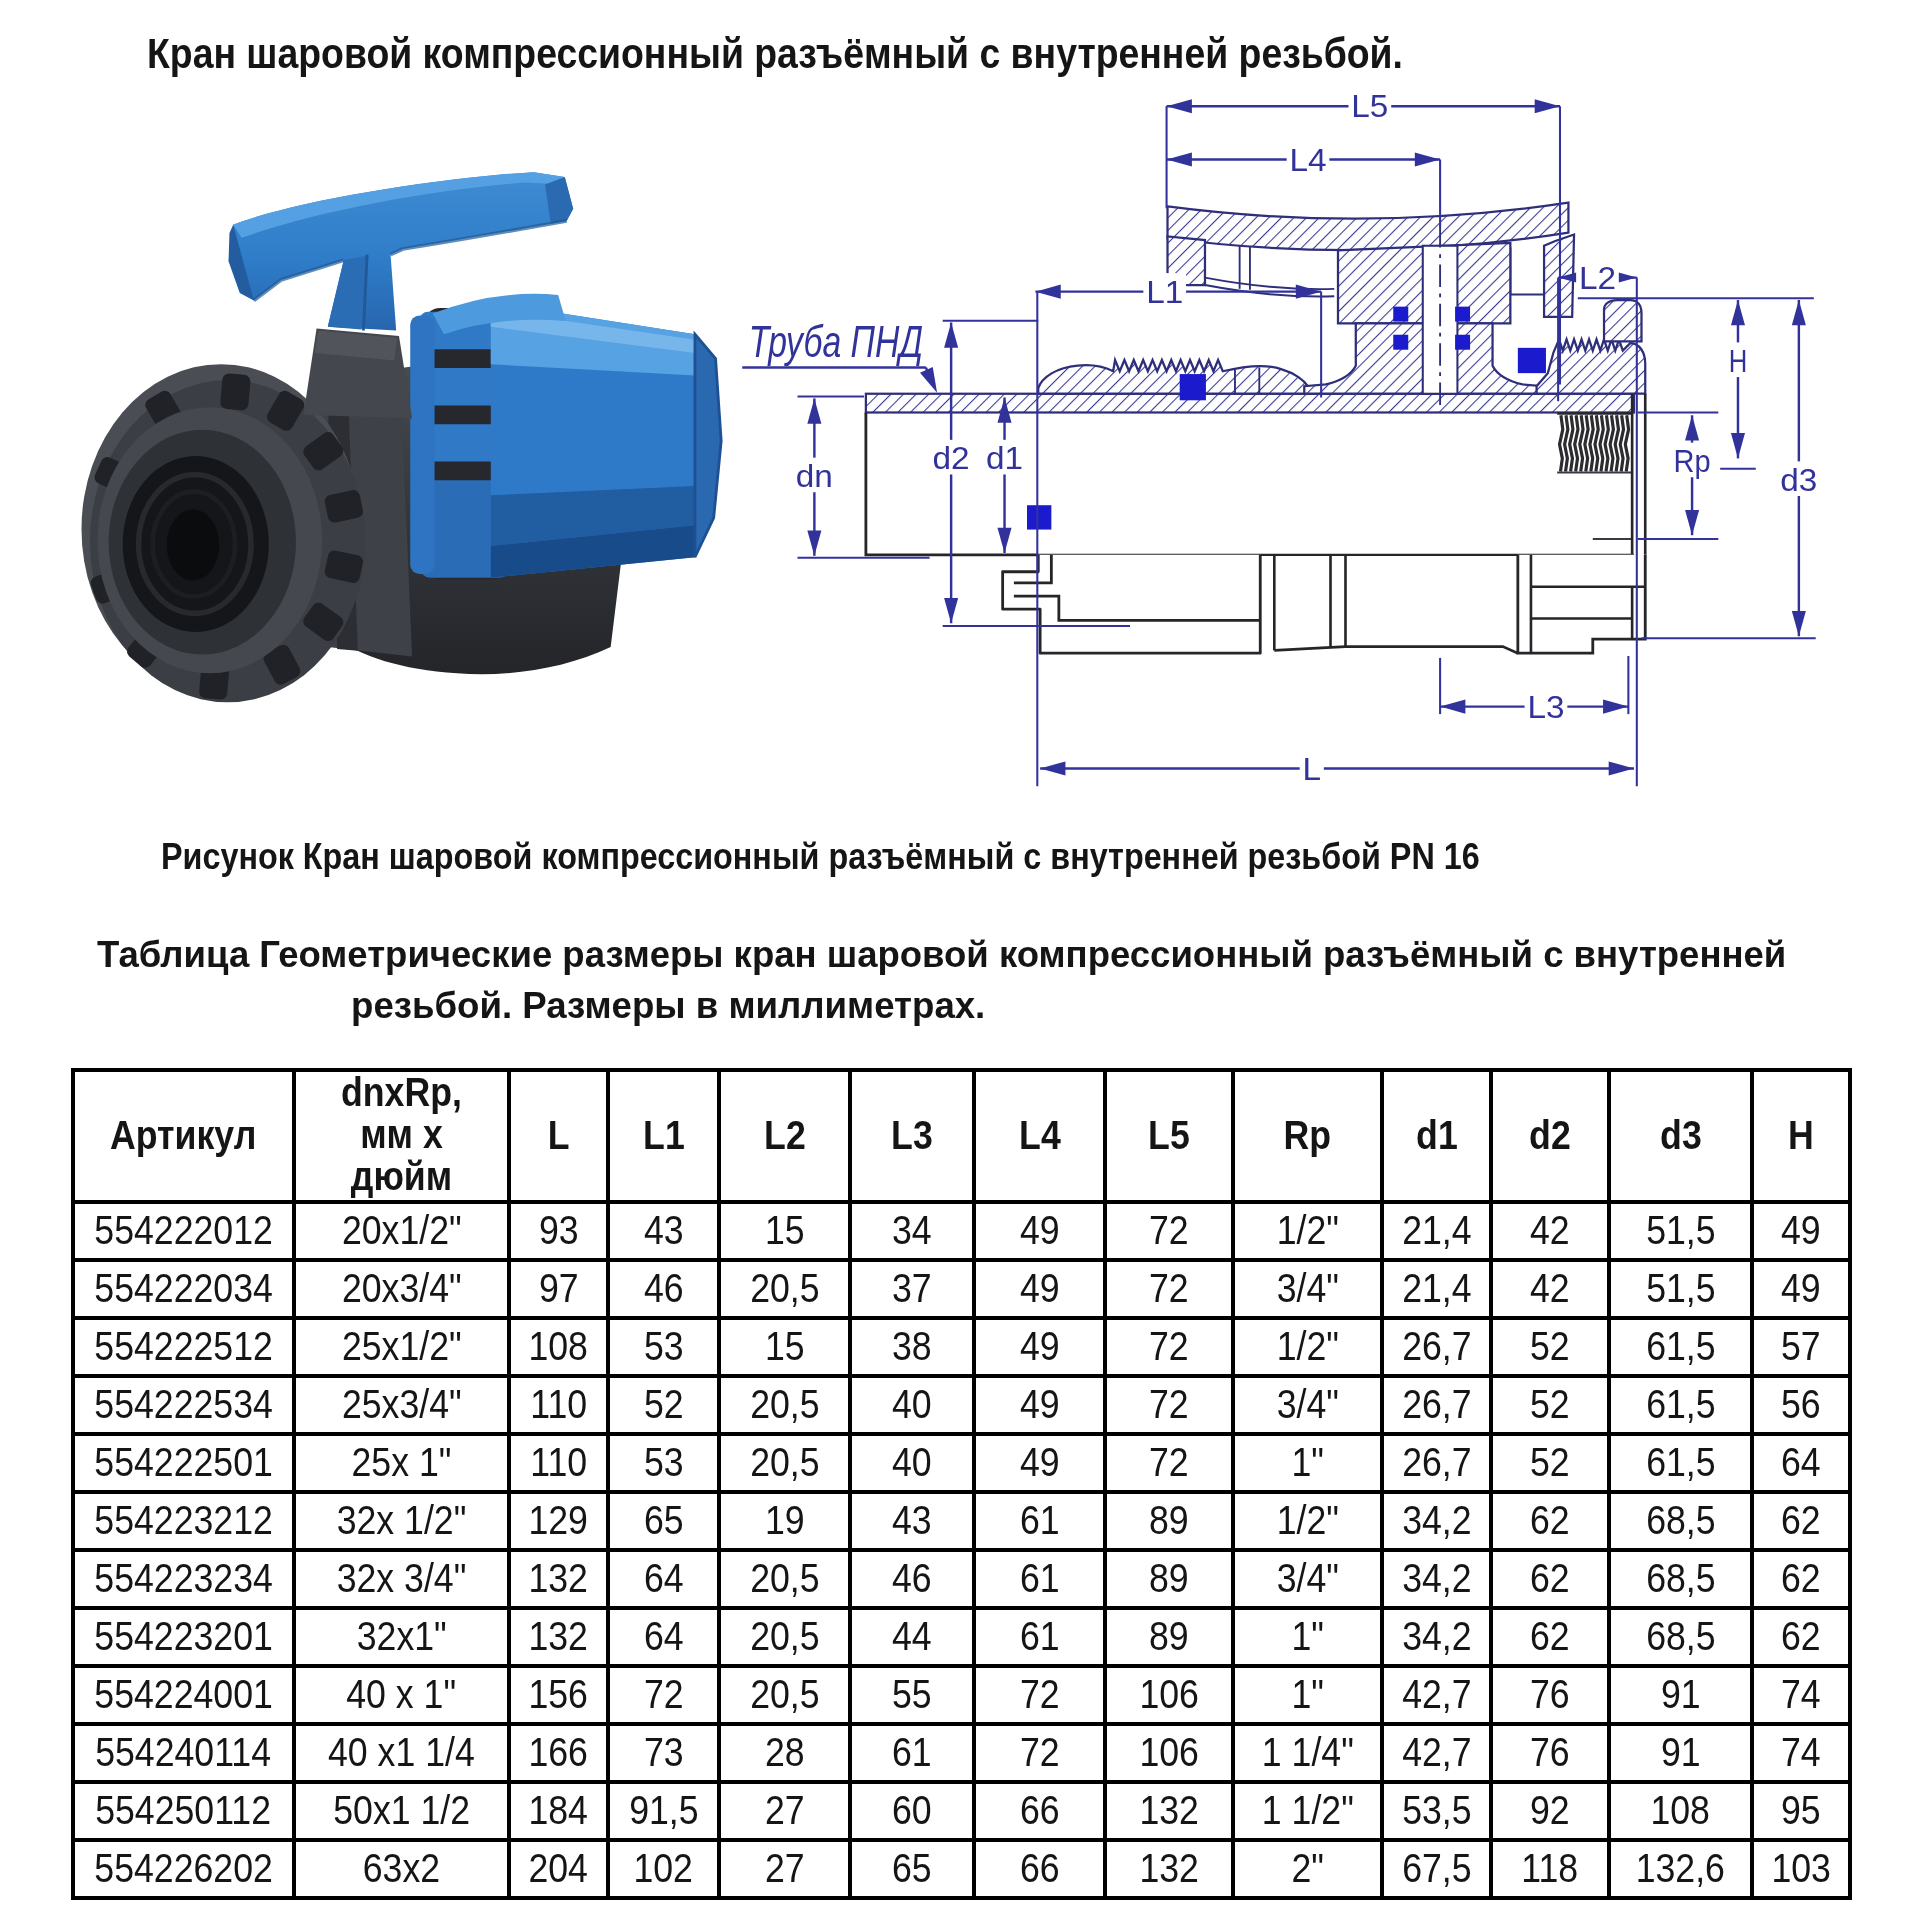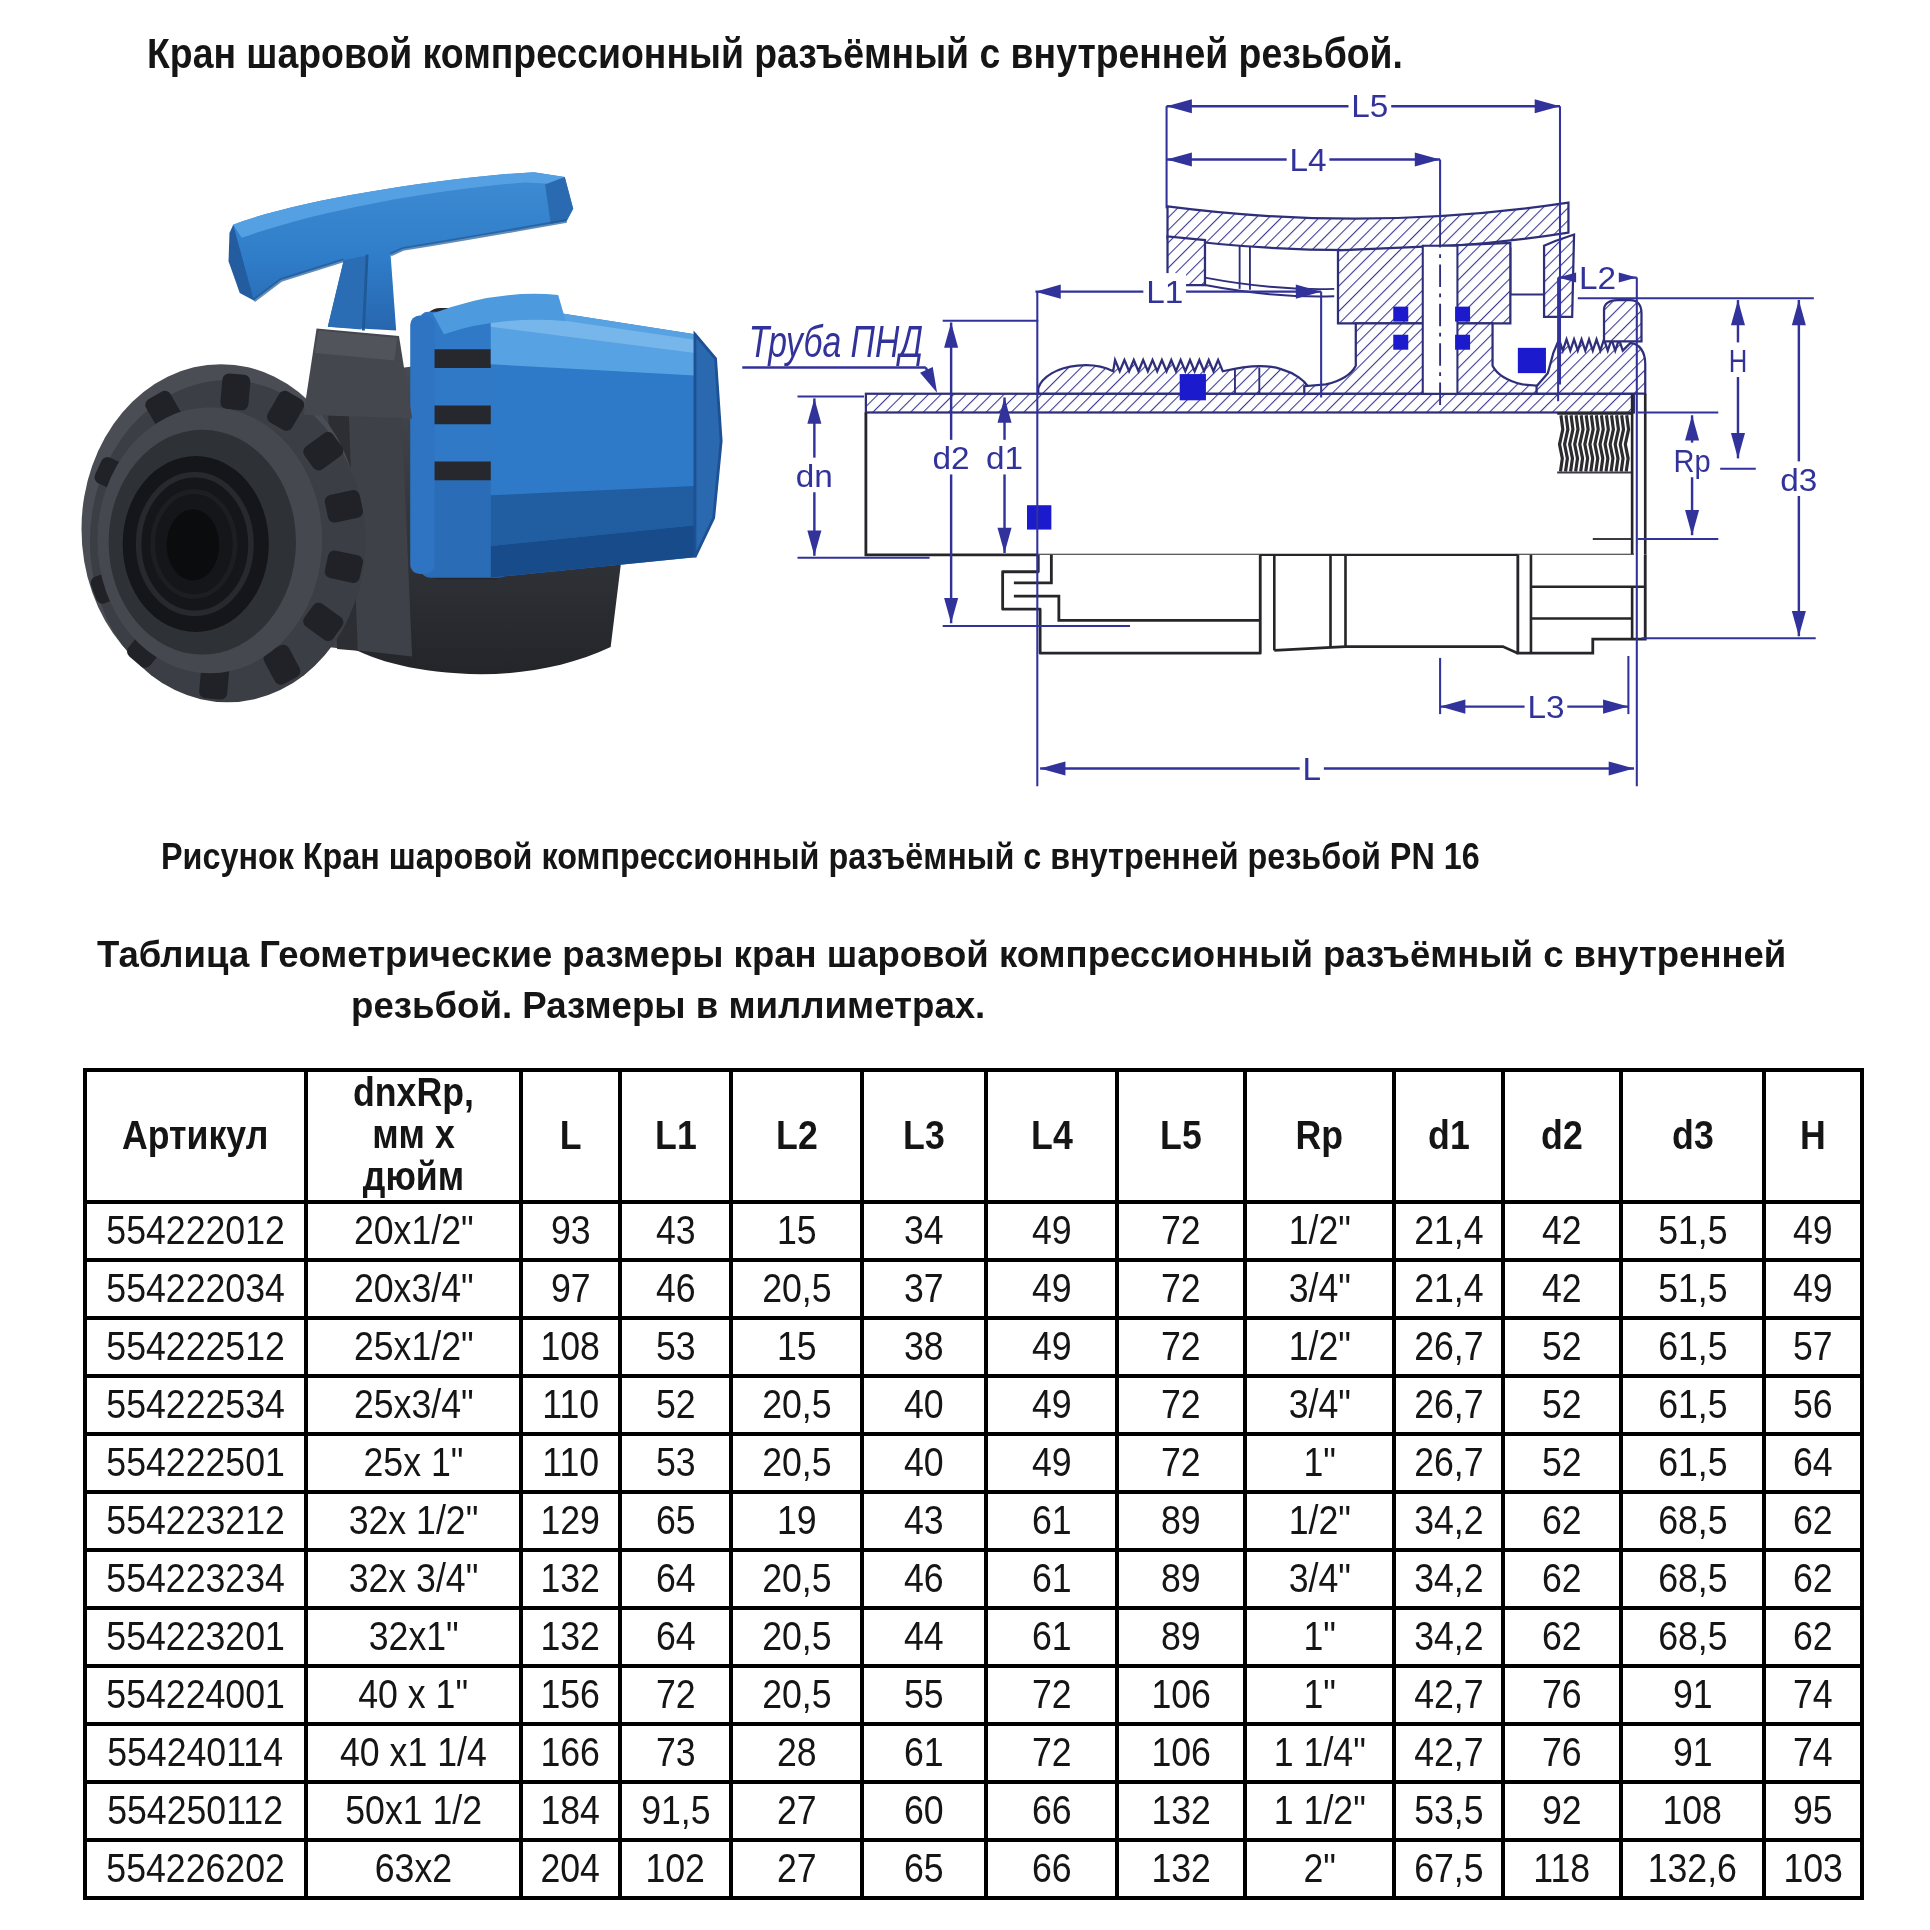--- a/index.html
+++ b/index.html
@@ -241,21 +241,21 @@
     <text x="1072" y="500.88" font-size="33" fill="#32329b" text-anchor="middle" font-family="Liberation Sans, sans-serif" textLength="39.6" lengthAdjust="spacingAndGlyphs">d1</text>
     <text x="799" y="381" font-size="47" font-style="italic" fill="#32329b" font-family="Liberation Sans, sans-serif" textLength="186" lengthAdjust="spacingAndGlyphs">Труба ПНД</text>
     <line x1="792" y1="392" x2="988" y2="392" stroke="#32329b" stroke-width="2.6"></line>
     <line x1="988" y1="392" x2="997" y2="413" stroke="#32329b" stroke-width="2.6"></line>
     <path d="M0,0 L-27,-7.5 L-27,7.5 Z" fill="#32329b" transform="translate(1000,419) rotate(65)"></path>
   </svg>
 <div class="abs hl" style="left:161px;top:838px;font-size:37px;transform:scaleX(0.874)">Рисунок Кран шаровой компрессионный разъёмный с внутренней резьбой PN 16</div>
 <div class="abs hl" style="left:97px;top:936px;font-size:37px;transform:scaleX(0.987)">Таблица Геометрические размеры кран шаровой компрессионный разъёмный с внутренней</div>
 <div class="abs hl" style="left:351px;top:987px;font-size:37px;transform:scaleX(0.99)">резьбой. Размеры в миллиметрах.</div>
 <style>
-  .tbl{position:absolute;left:83px;top:1068px;border-collapse:collapse;table-layout:fixed;padding-left:41px;}
+  .tbl{position:absolute;left:71px;top:1068px;border-collapse:collapse;table-layout:fixed;padding-left:41px;}
   .tbl td{border:4.7px solid #000;text-align:center;vertical-align:middle;
           font-size:41px;padding:0;overflow:hidden;white-space:nowrap;}
   .tbl td.hd{font-weight:bold;}
   .tbl td.hd .cx{line-height:1.02;}
   .cx{display:inline-block;transform:scaleX(0.87);transform-origin:50% 50%;line-height:1.12;}
 </style>
 <table class="tbl">
     <colgroup>
       <col style="width:221px">
       <col style="width:215px">

